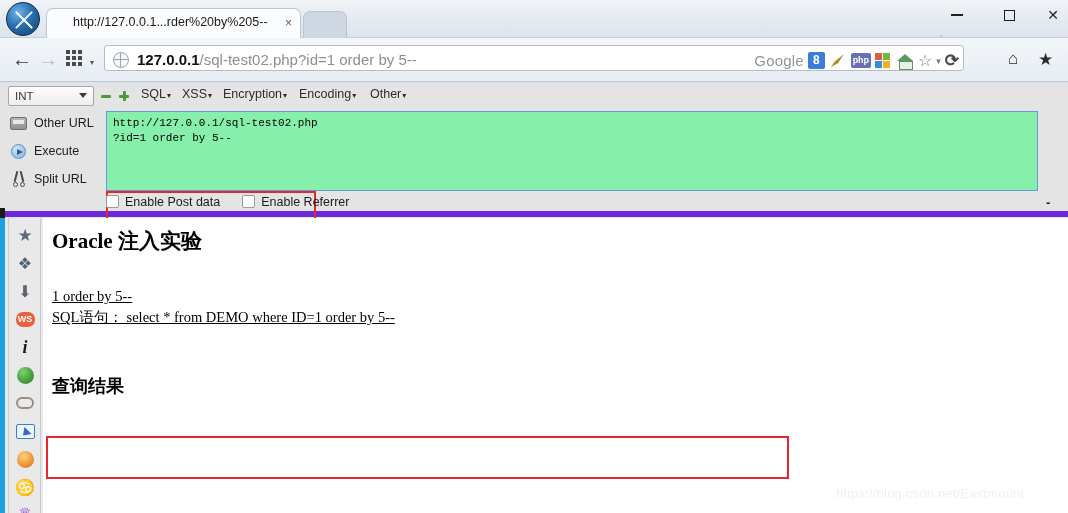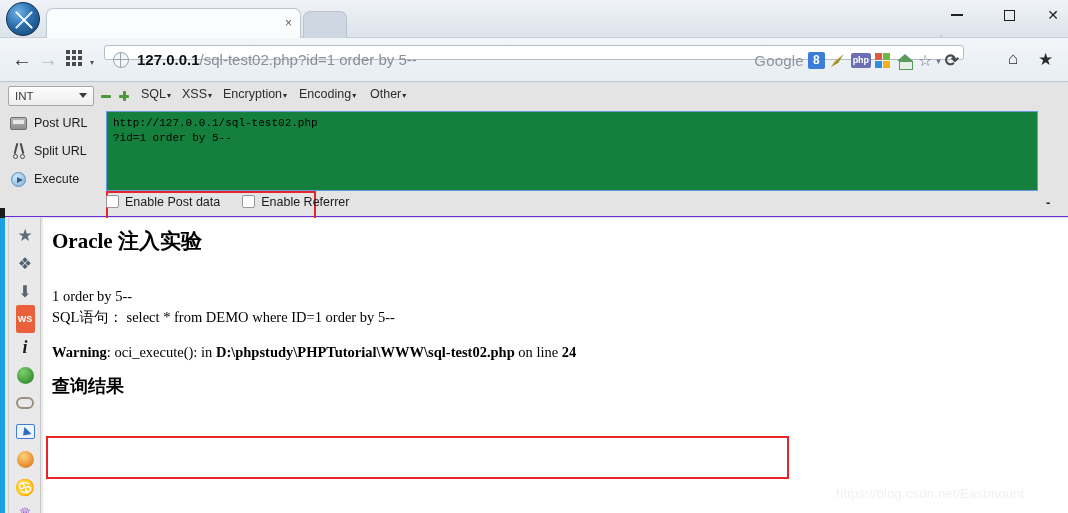--- a/index.html
+++ b/index.html
@@ -102,21 +102,21 @@
   }
   .nav-grid i {
     position: absolute; width: 4px; height: 4px; background: #4a4a4a;
   }
   .nav-grid-caret {
     position: absolute; left: 90px; top: 20px;
     font-size: 8px; color: #555;
   }
   .urlbar {
     position: absolute; left: 104px; top: 7px;
-    width: 860px; height: 15px;
+    width: 860px; height: 26px;
     background: #fff;
     border: 1px solid #b4bdc7;
     border-radius: 3px;
   }
   .url-globe {
     position: absolute; left: 8px; top: 6px;
     width: 16px; height: 16px; border-radius: 50%;
     border: 1.3px solid #9aa4ae;
     background: #f4f6f8;
   }
@@ -184,21 +184,21 @@
   .nav-star-btn {
     position: absolute; left: 1038px; top: 11px;
     font-size: 17px; color: #2c2c2c;
   }
 
   
   .hackbar {
     position: absolute; left: 0; top: 83px;
     width: 1068px; height: 134px;
     background: #e4e4e4;
-    border-bottom: 1px solid #6d28d9;
+    border-bottom: 6px solid #6d28d9;
   }
   .hb-toolrow {
     position: absolute; left: 0; top: 0; width: 1068px; height: 26px;
   }
   .hb-select {
     position: absolute; left: 8px; top: 3px;
     width: 86px; height: 20px;
     background: linear-gradient(to bottom,#fdfdfd,#eeeeee);
     border: 1px solid #a7a7a7; border-radius: 2px;
     font-size: 11.5px; color: #3a3a3a;
@@ -271,21 +271,21 @@
   }
   .ico-exec::after {
     content: ""; position: absolute; left: 5px; top: 4px;
     border-left: 6px solid #2e5d8a;
     border-top: 3.5px solid transparent; border-bottom: 3.5px solid transparent;
   }
 
   .hb-textarea {
     position: absolute; left: 106px; top: 28px;
     width: 932px; height: 80px;
-    background: #15803d;
+    background: #86efac;
     border: 1px solid #6699dd;
   }
   .hb-ta-text {
     position: absolute; left: 6px; top: 4px;
     font-family: "Liberation Mono", monospace;
     font-size: 11px; line-height: 15px; color: #000;
     white-space: pre;
   }
   .redbox-url {
     position: absolute; left: 106px; top: 108px;
@@ -344,21 +344,21 @@
     background: #fff;
   }
   .page-h1 {
     position: absolute; left: 11px; top: 9px;
     font-family: "Liberation Serif", serif;
     font-size: 21px; font-weight: 700; color: #000;
   }
   .line-sql {
     position: absolute; left: 11px;
     font-family: "Liberation Serif", serif;
-    font-size: 14.5px; color: #000; white-space: pre;
+    font-size: 14.5px; color: #000; white-space: pre; text-decoration: underline;
   }
   .line-1 { top: 70px; }
   .line-2 { top: 90px; }
   .warn {
     position: absolute; left: 11px;
     font-family: "Liberation Serif", serif;
     font-size: 14.5px; color: #000; white-space: pre;
   }
   .warn b { font-weight: 700; }
   .warn-1 { top: 126px; }
@@ -387,20 +387,21 @@
 </style>
 </head>
 <body>
 
 <div class="window">
 
   <div class="titlebar">
     <div class="fx-logo"></div>
 
     <div class="tab">
+      <div class="tab-title">http://127.0.0.1...rder%20by%205--</div>
       <div class="tab-close">×</div>
     </div>
     <div class="tab-ghost"></div>
 
     <div class="win-btn win-min">
       <span class="win-min-bar"></span>
     </div>
     <div class="win-btn win-max">
       <span class="win-max-box"></span>
     </div>
@@ -474,32 +475,32 @@
         <span>Encoding</span><span class="mcaret">▾</span>
       </div>
       <div class="hb-menu" style="left:370px">
         <span>Other</span><span class="mcaret">▾</span>
       </div>
     </div>
 
     <div class="hb-actions">
       <div class="hb-act">
         <span class="ico-load"></span>
-        <span class="lbl">Post URL</span>
+        <span class="lbl">Other URL</span>
+      </div>
+      <div class="hb-act">
+        <span class="ico-exec"></span>
+        <span class="lbl">Execute</span>
       </div>
       <div class="hb-act">
         <span class="ico-split">
             <i style="left:1px"></i>
             <i style="left:8px"></i>
           </span>
         <span class="lbl">Split URL</span>
-      </div>
-      <div class="hb-act">
-        <span class="ico-exec"></span>
-        <span class="lbl">Execute</span>
       </div>
     </div>
 
     <div class="hb-textarea">
       <div class="hb-ta-text">http://127.0.0.1/sql-test02.php
 ?id=1 order by 5--</div>
     </div>
     <div class="redbox-url"></div>
 
     <div class="hb-pm minus">-</div>
@@ -523,21 +524,21 @@
     <div class="sb-item" style="top:4px;color:#5e6b77;font-size:17px">
       <span>★</span>
     </div>
     <div class="sb-item" style="top:32px;color:#4e6172;font-size:16px">
       <span>❖</span>
     </div>
     <div class="sb-item" style="top:60px;color:#5a6570;font-size:16px">
       <span>⬇</span>
     </div>
     <div class="sb-item" style="top:88px">
-      <span style="background:#e8613c;color:#fff;font-size:9px;font-weight:700;width:19px;height:28px;display:flex;align-items:center;justify-content:center;border-radius:2px">WS</span>
+      <span style="background:#e8613c;color:#fff;font-size:9px;font-weight:700;width:19px;height:15px;display:flex;align-items:center;justify-content:center;border-radius:7px">WS</span>
     </div>
     <div class="sb-item" style="top:116px;color:#1c1c1c;font-style:italic;font-family:'Liberation Serif',serif;font-size:18px;font-weight:700">
       <span>i</span>
     </div>
     <div class="sb-item" style="top:144px">
       <span style="width:17px;height:17px;border-radius:50%;background:radial-gradient(circle at 35% 30%,#7fd06a,#1f7a22);display:block"></span>
     </div>
     <div class="sb-item" style="top:172px">
       <span style="width:18px;height:12px;border:2.4px solid #9a8e7e;border-radius:9px;display:block"></span>
     </div>
@@ -558,21 +559,20 @@
   </div>
 
   <div class="content">
     <div class="content-scrollgap"></div>
 
     <div class="page-h1">Oracle 注入实验</div>
 
     <div class="line-sql line-1">1 order by 5--</div>
     <div class="line-sql line-2">SQL语句： select * from DEMO where ID=1 order by 5--</div>
 
-    <div class="warn warn-1"><b>Warning</b><span>: oci_execute(): in </span><b>D:\phpstudy\PHPTutorial\WWW\sql-test02.php</b><span> on line </span><b>24</b></div>
 
     <div class="page-h2">查询结果</div>
 
     <div class="redbox-warn"></div>
   </div>
 
   <div class="watermark">https://blog.csdn.net/Eastmount</div>
 
 </div>
 

